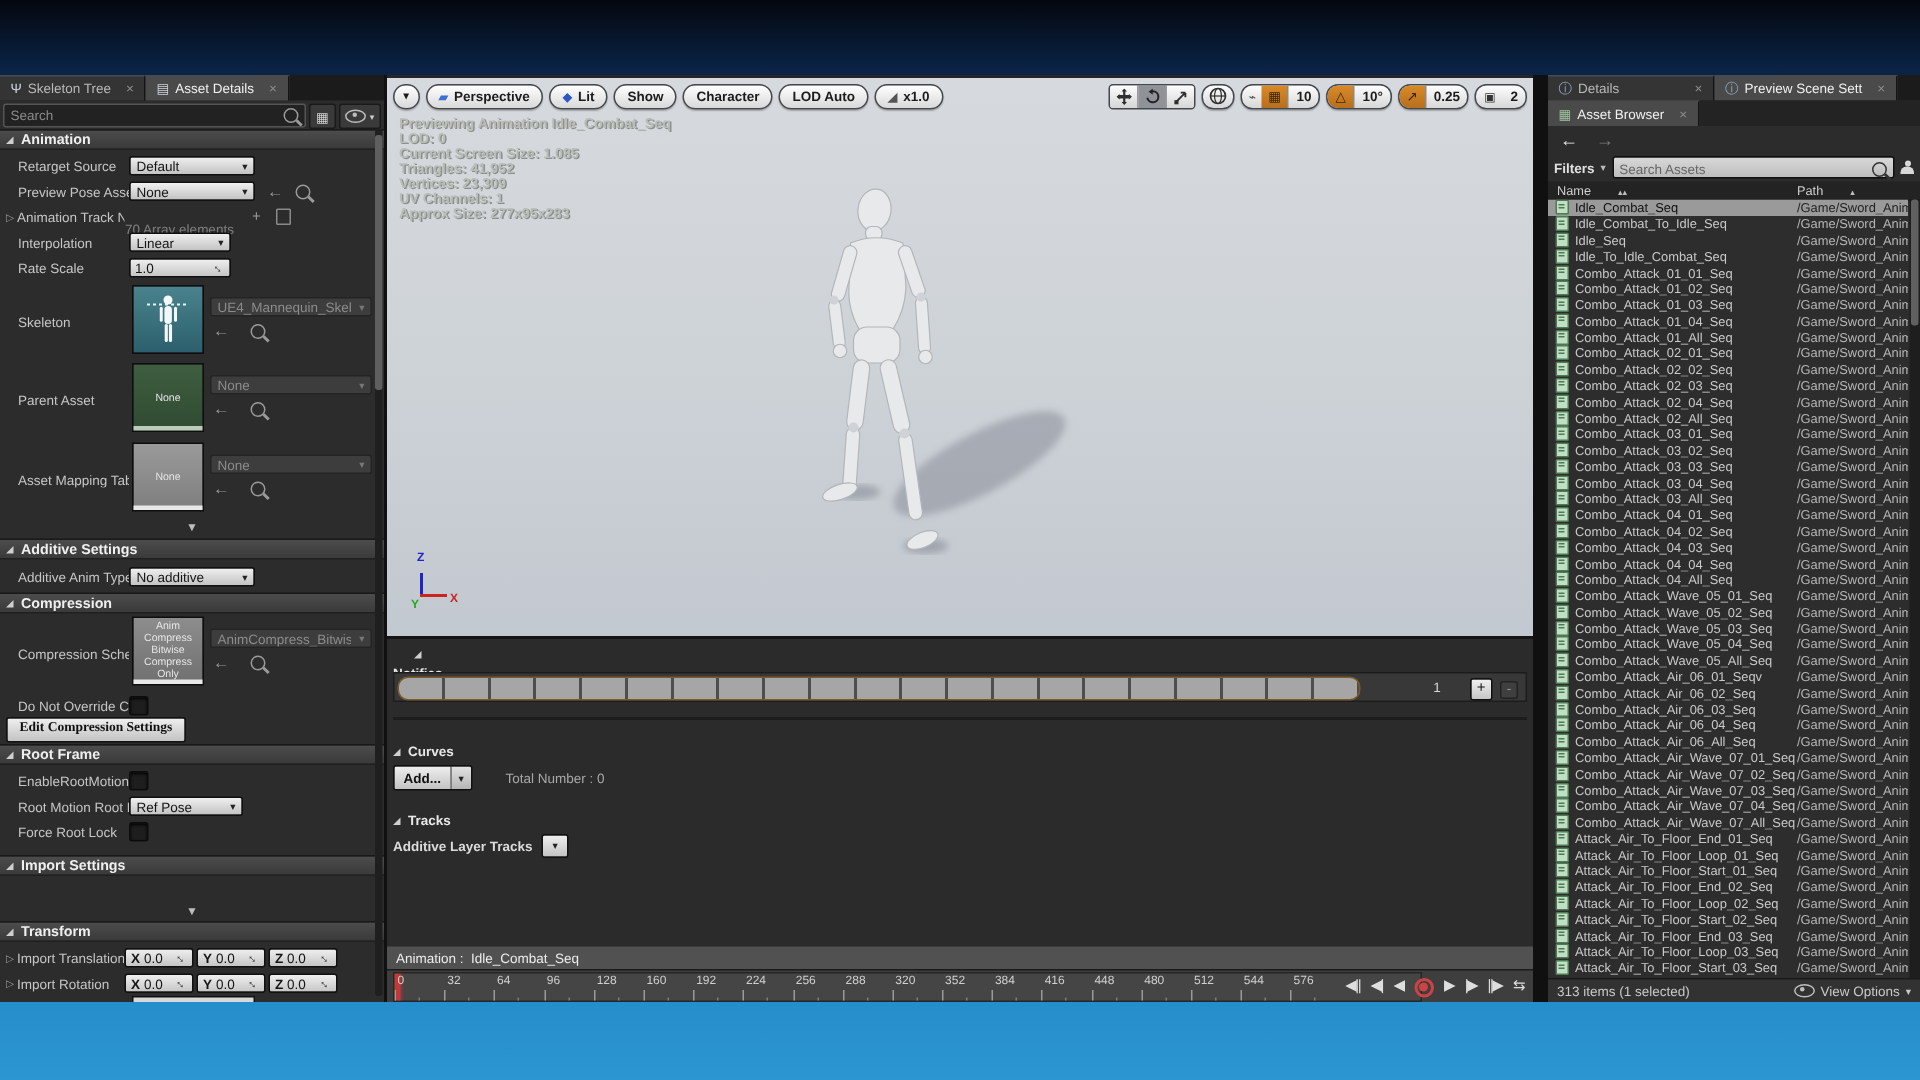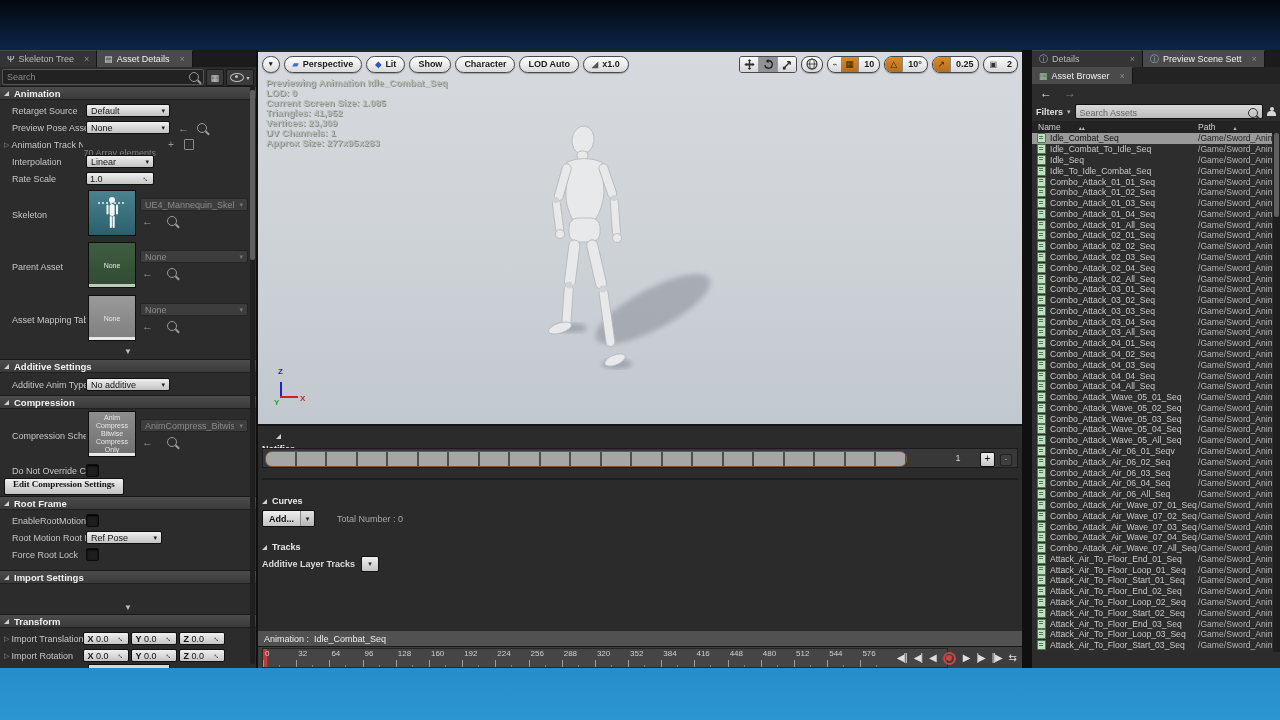--- a/index.html
+++ b/index.html
@@ -856,14 +856,22 @@
       </div>
         <div class="asset-row">
         <span class="doc-icon"></span>
         <span class="asset-name">Attack_Air_To_Floor_Start_03_Seq</span>
         <span class="asset-path">/Game/Sword_Anima</span>
       </div>
       </div>
     <div id="rp-scroll">
         <div class="sthumb"></div>
       </div>
+    <div id="rp-status">
+      <span>313 items (1 selected)</span>
+      <span class="vopts">
+        <span class="eye"></span>
+        <span>View Options</span>
+        <span style="font-size:7px;">▾</span>
+      </span>
+    </div>
   </div>
 </div>
 
 </body></html>

